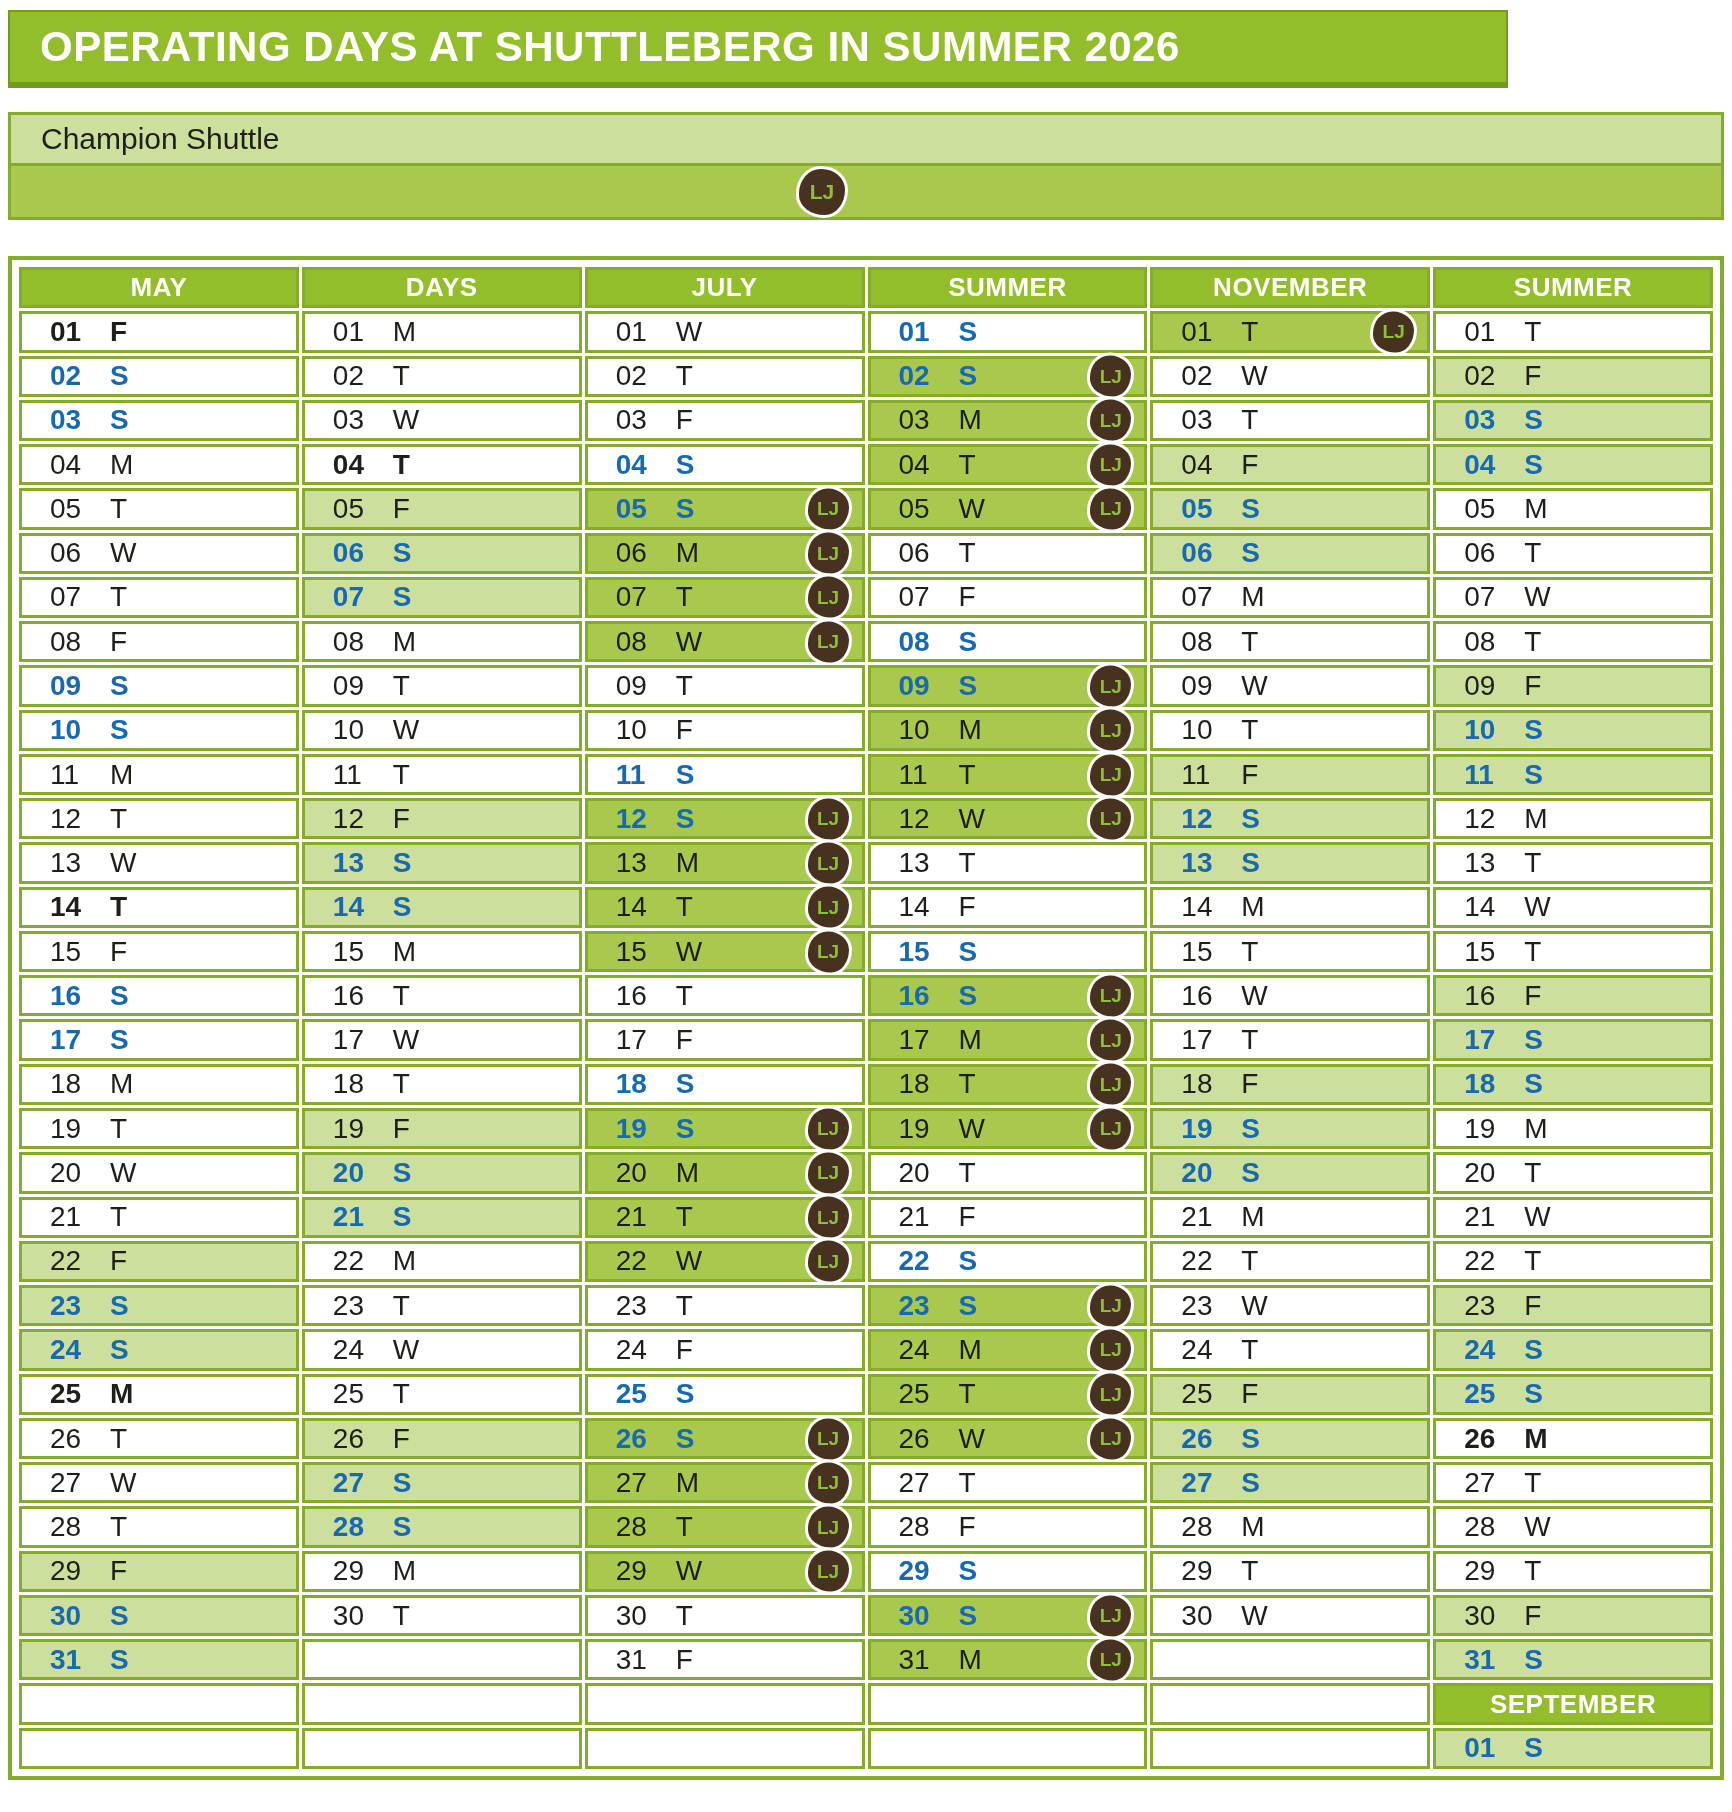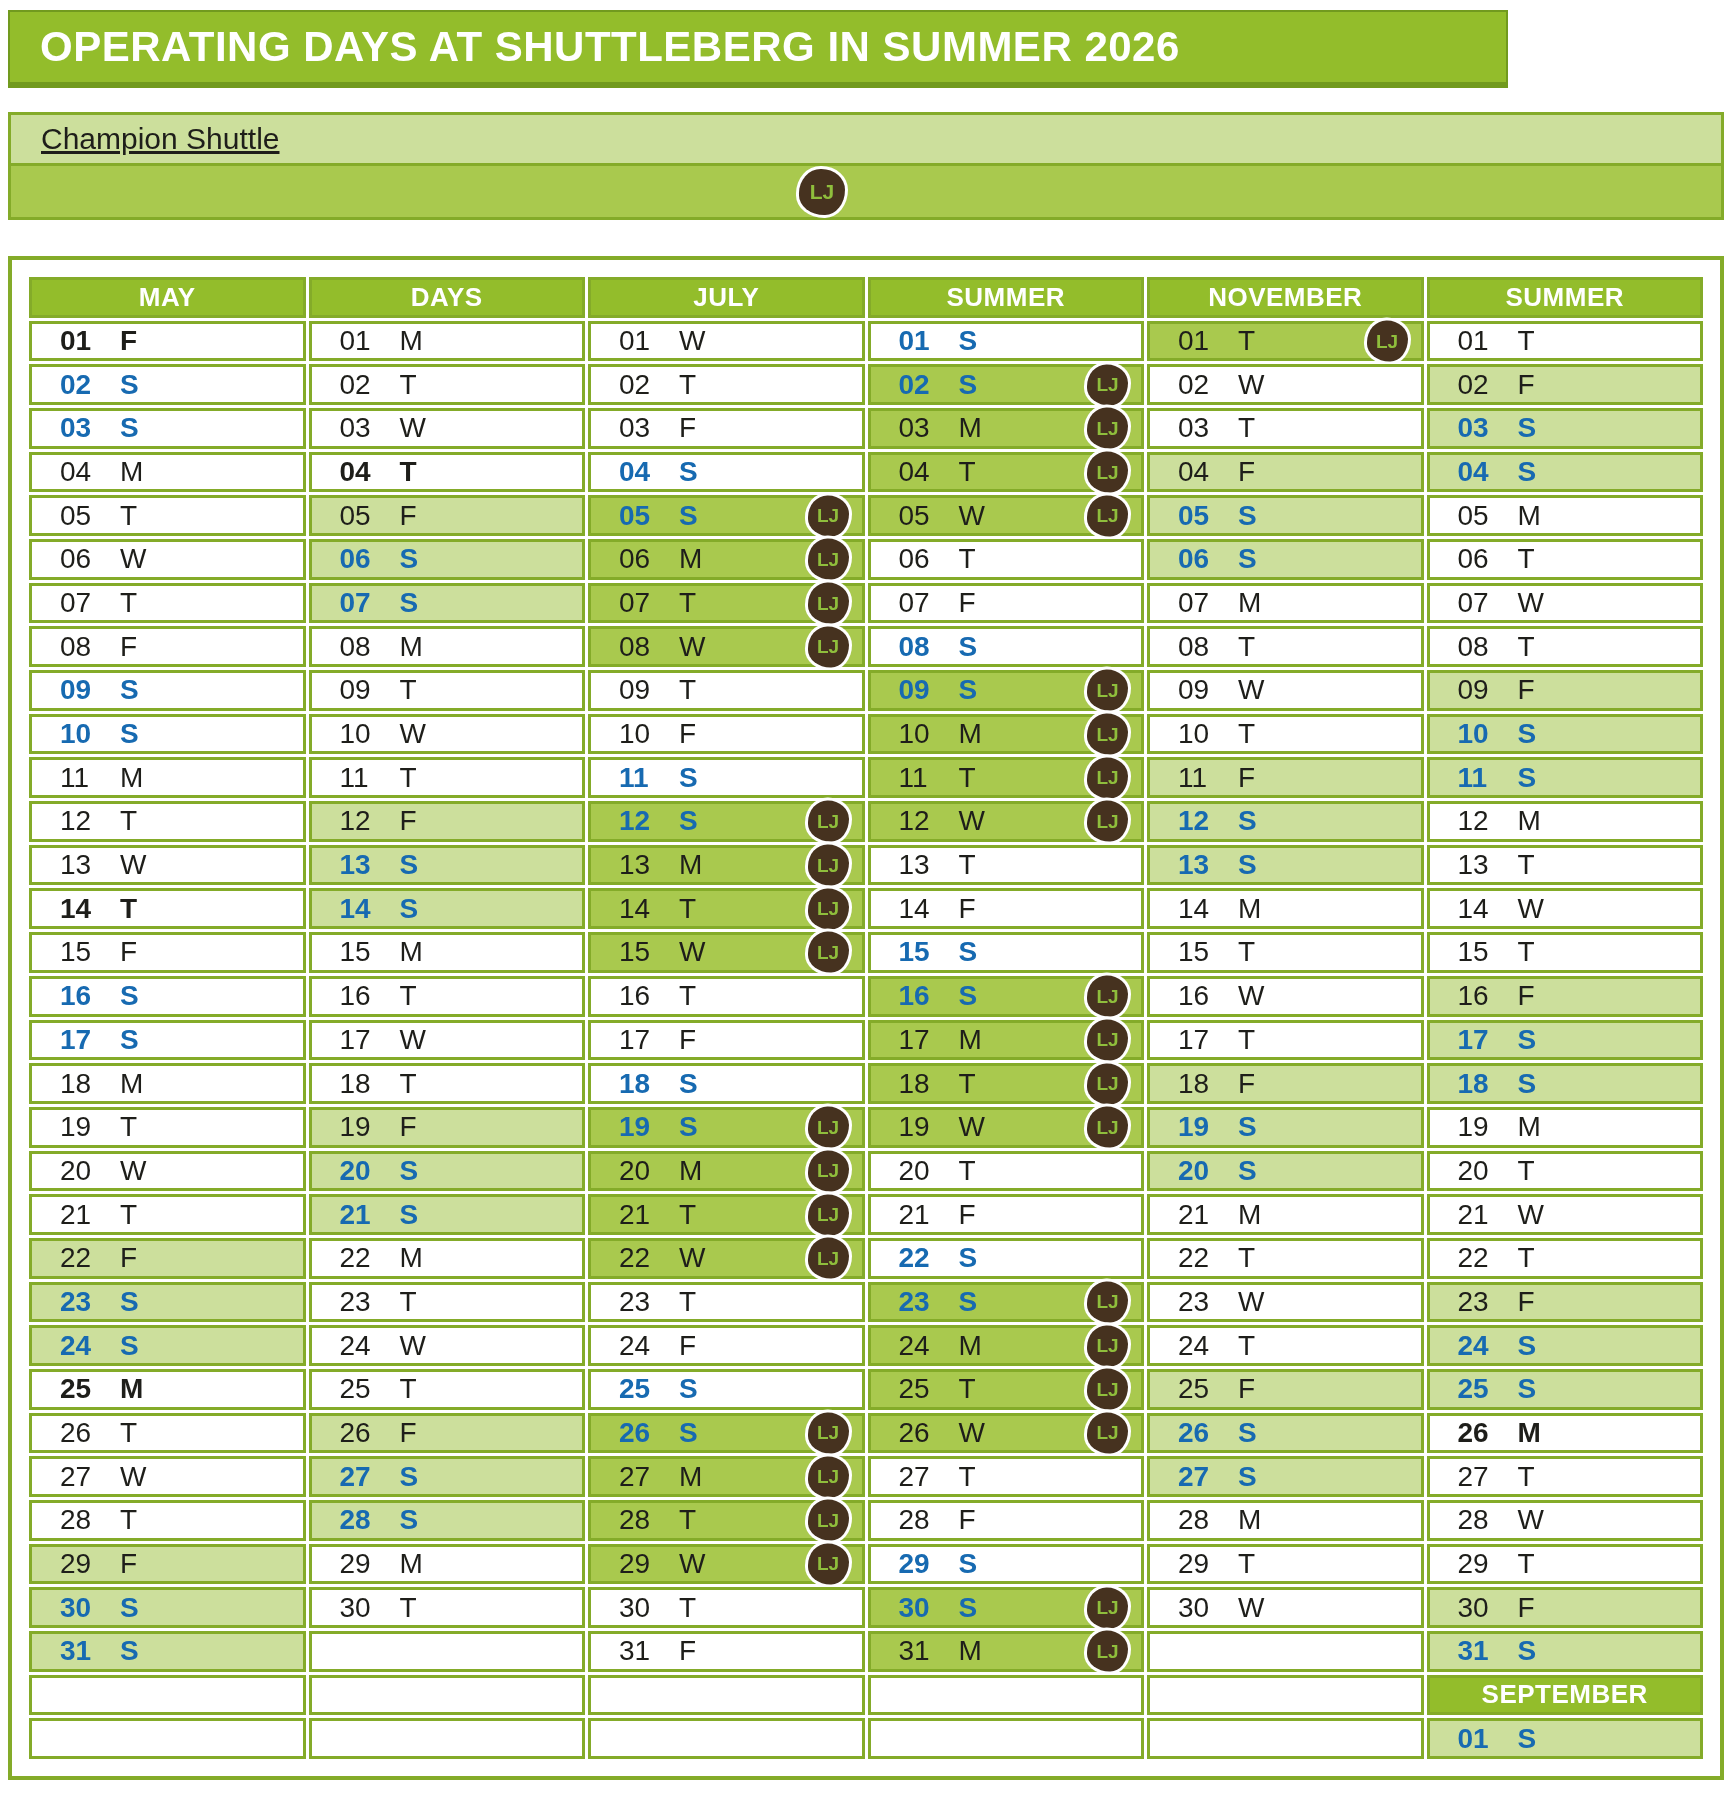--- a/index.html
+++ b/index.html
@@ -25,28 +25,28 @@
     display:flex;align-items:center;padding-left:30px;
     color:#fff;font-weight:bold;font-size:42px;letter-spacing:0.5px;
   }
 
   .legend{
     position:absolute;left:8px;top:112px;width:1716px;
     border:3px solid var(--border-green);
   }
   .legend-row{
     height:51px;display:flex;align-items:center;position:relative;
-    padding-left:30px;font-size:30px;color:var(--ink);text-decoration:underline;
+    padding-left:30px;font-size:30px;color:var(--ink);
   }
   .legend-row.r1{background:var(--light);border-bottom:3px solid var(--border-green);}
   .legend-row.r2{background:var(--medium);}
 
   .cal{
     position:absolute;left:8px;top:256px;width:1716px;height:1524px;
-    border:4px solid var(--border-green);background:#fff;padding:17px;
+    border:4px solid var(--border-green);background:#fff;padding:7px;
   }
   #grid{
     display:grid;width:100%;height:100%;
     grid-template-columns:repeat(6,1fr);
     grid-template-rows:repeat(34,1fr);
     gap:3px;grid-auto-flow:column;
   }
   .cell{
     border:3px solid var(--border-green);
     display:flex;align-items:center;min-height:0;

